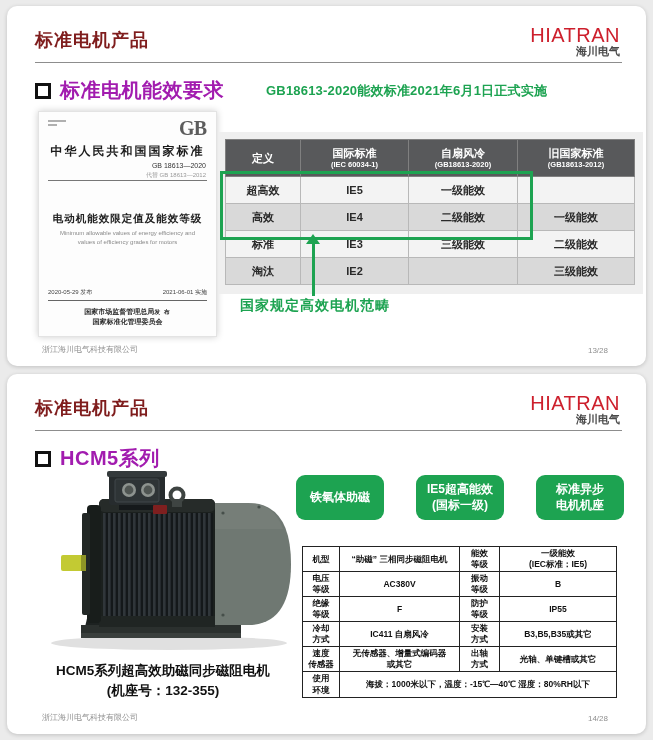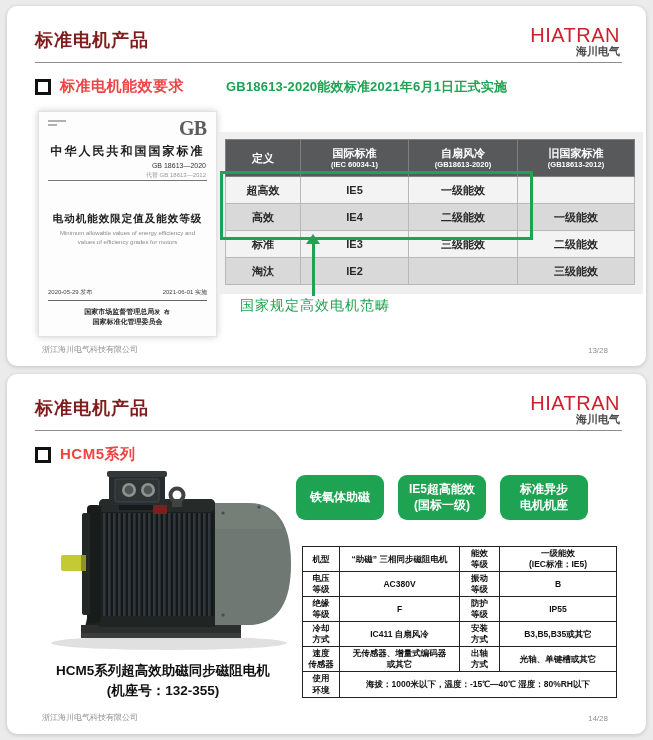--- a/index.html
+++ b/index.html
@@ -21,21 +21,21 @@
   .slide-title{
     position:absolute;left:28px;top:22px;
     font-size:18px;font-weight:bold;color:#7f1d1d;letter-spacing:1px;
   }
   .logo{position:absolute;right:26px;top:19px;text-align:right;line-height:1;}
   .logo-main{font-size:20px;font-weight:normal;color:var(--brand-red,#cd1f2c);letter-spacing:.5px;}
   .logo-sub{font-size:11px;font-weight:bold;color:#4a4a4a;margin-top:1px;}
   .rule{position:absolute;left:28px;right:24px;top:56px;height:1px;background:#8d8d8d;}
   .section-row{position:absolute;left:28px;top:71px;display:flex;align-items:center;}
   .bullet{width:10px;height:10px;border:3px solid #111;margin-right:9px;flex:none;}
-  .section-title{font-size:15px;font-weight:bold;color:#ef4444;letter-spacing:.5px;}
+  .section-title{font-size:20px;font-weight:bold;color:#a21caf;letter-spacing:.5px;}
   .section-note{font-size:13px;font-weight:bold;color:var(--green,#1da351);margin-left:42px;letter-spacing:.2px;}
   .footer-company{position:absolute;left:35px;bottom:11px;font-size:8px;color:#8f8f8f;}
   .footer-page{position:absolute;right:38px;bottom:11px;font-size:8px;color:#8f8f8f;}
 
   
   .gbdoc{
     position:absolute;left:31px;top:105px;width:177px;height:224px;
     background:#fdfdfd;border:1px solid #e3e3e3;
     box-shadow:0 0 7px rgba(0,0,0,.20);
   }
@@ -99,30 +99,30 @@
     border:3px solid var(--green,#1da351);pointer-events:none;
   }
   .arrow-line{position:absolute;left:305px;top:237px;width:3px;height:53px;background:var(--green,#1da351);}
   .arrow-head{
     position:absolute;left:299px;top:228px;width:0;height:0;
     border-left:7.5px solid transparent;border-right:7.5px solid transparent;
     border-bottom:10px solid var(--green,#1da351);
   }
   .annotation{
     position:absolute;left:233px;top:291px;
-    font-size:14px;font-weight:normal;color:var(--green,#1da351);letter-spacing:1px;
+    font-size:14px;font-weight:bold;color:var(--green,#1da351);letter-spacing:1px;
   }
 
   
   .motor-wrap{position:absolute;left:20px;top:95px;width:272px;height:188px;}
   .motor-caption{
     position:absolute;left:14px;top:287px;width:284px;text-align:center;
     font-size:13.5px;font-weight:bold;color:#111;line-height:1.45;
   }
-  .badges{position:absolute;left:289px;top:101px;display:flex;gap:14px;}
+  .badges{position:absolute;left:289px;top:101px;display:flex;gap:32px;}
   .badge{
     width:88px;height:45px;border-radius:9px;
     background:var(--green,#1da351);color:#fff;
     font-size:12px;font-weight:bold;line-height:1.3;
     display:flex;align-items:center;justify-content:center;text-align:center;
     white-space:pre-line;
   }
   .spec{
     position:absolute;left:295px;top:172px;width:314px;
     border-collapse:collapse;table-layout:fixed;padding-left:31px;

